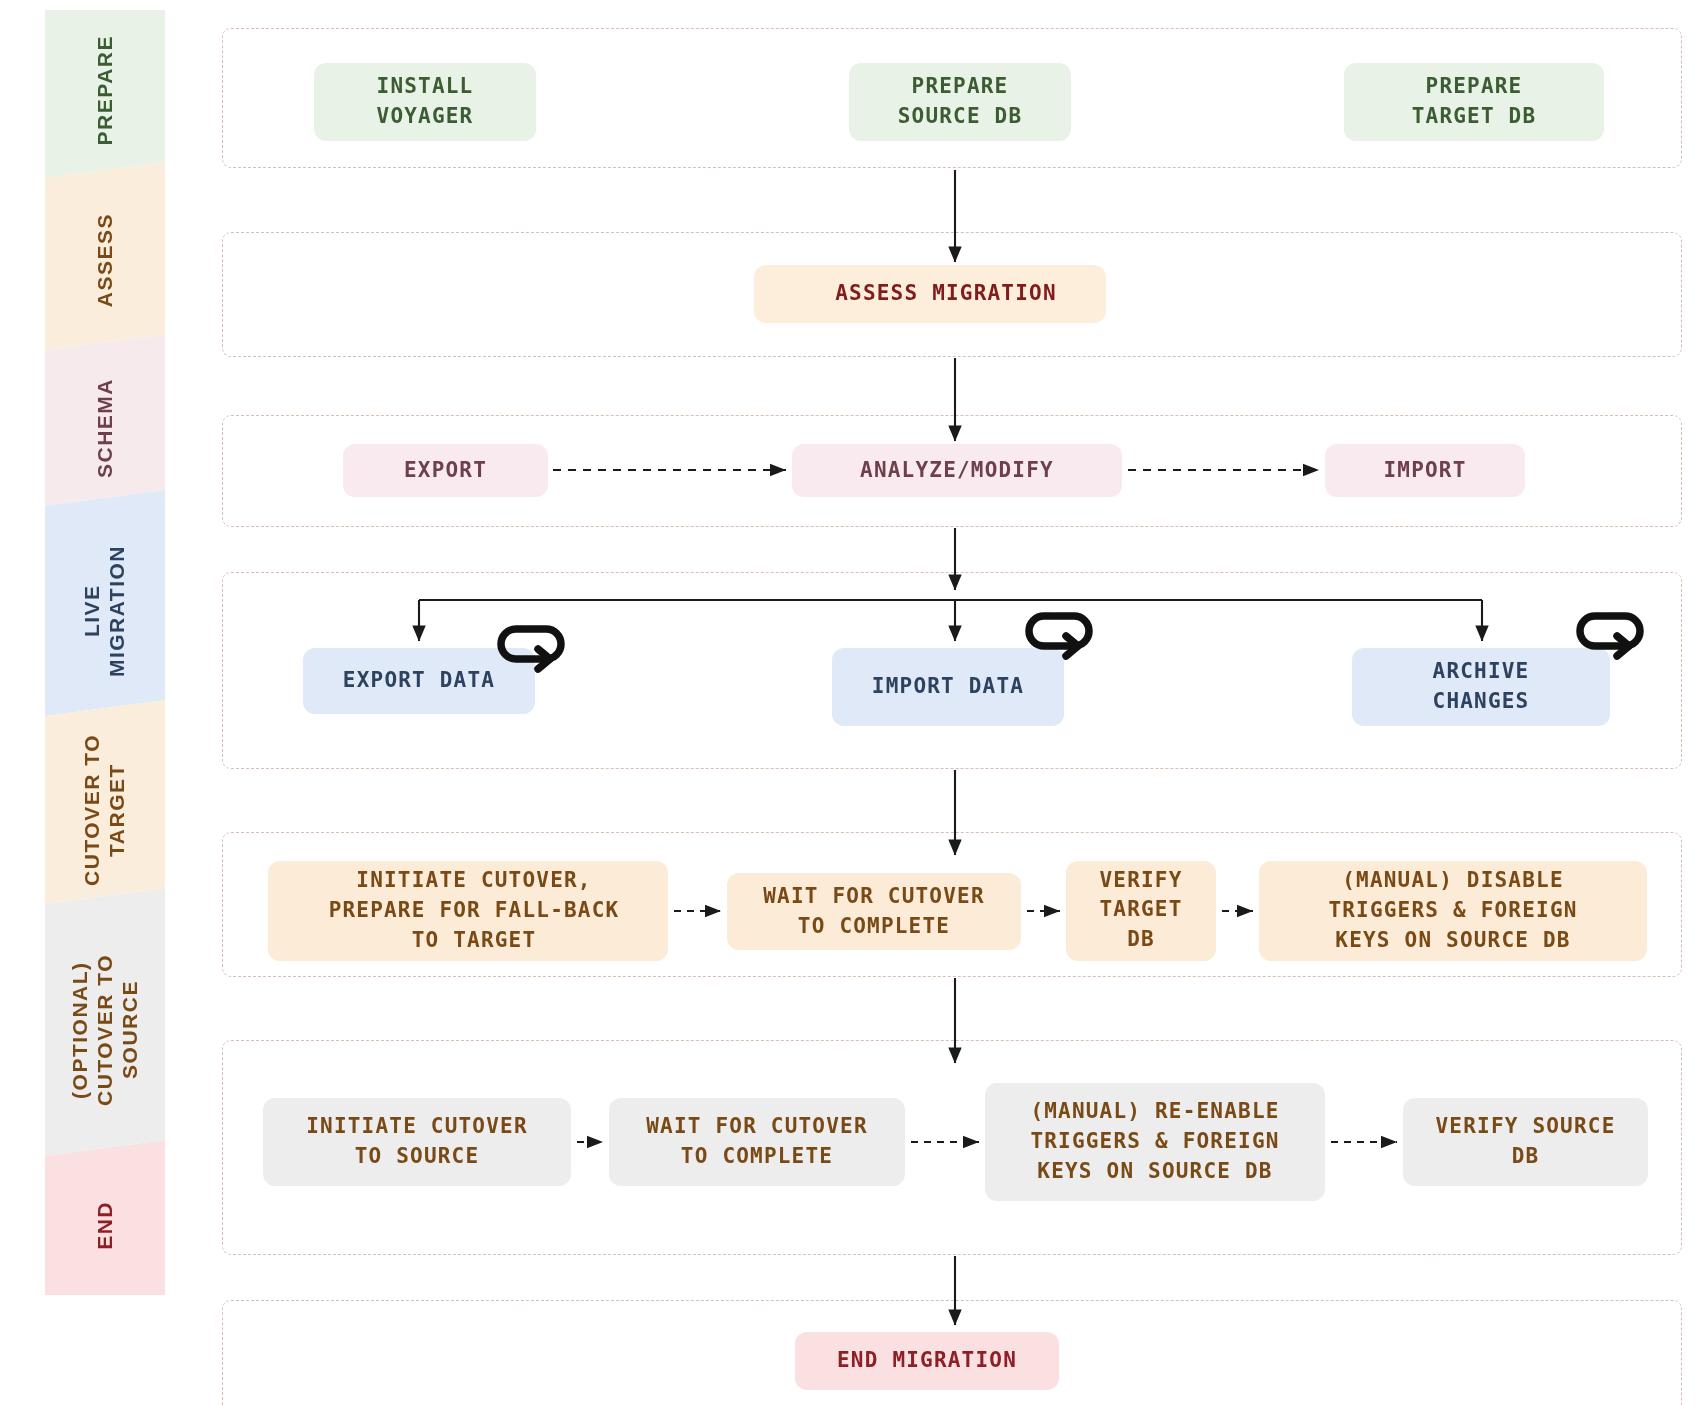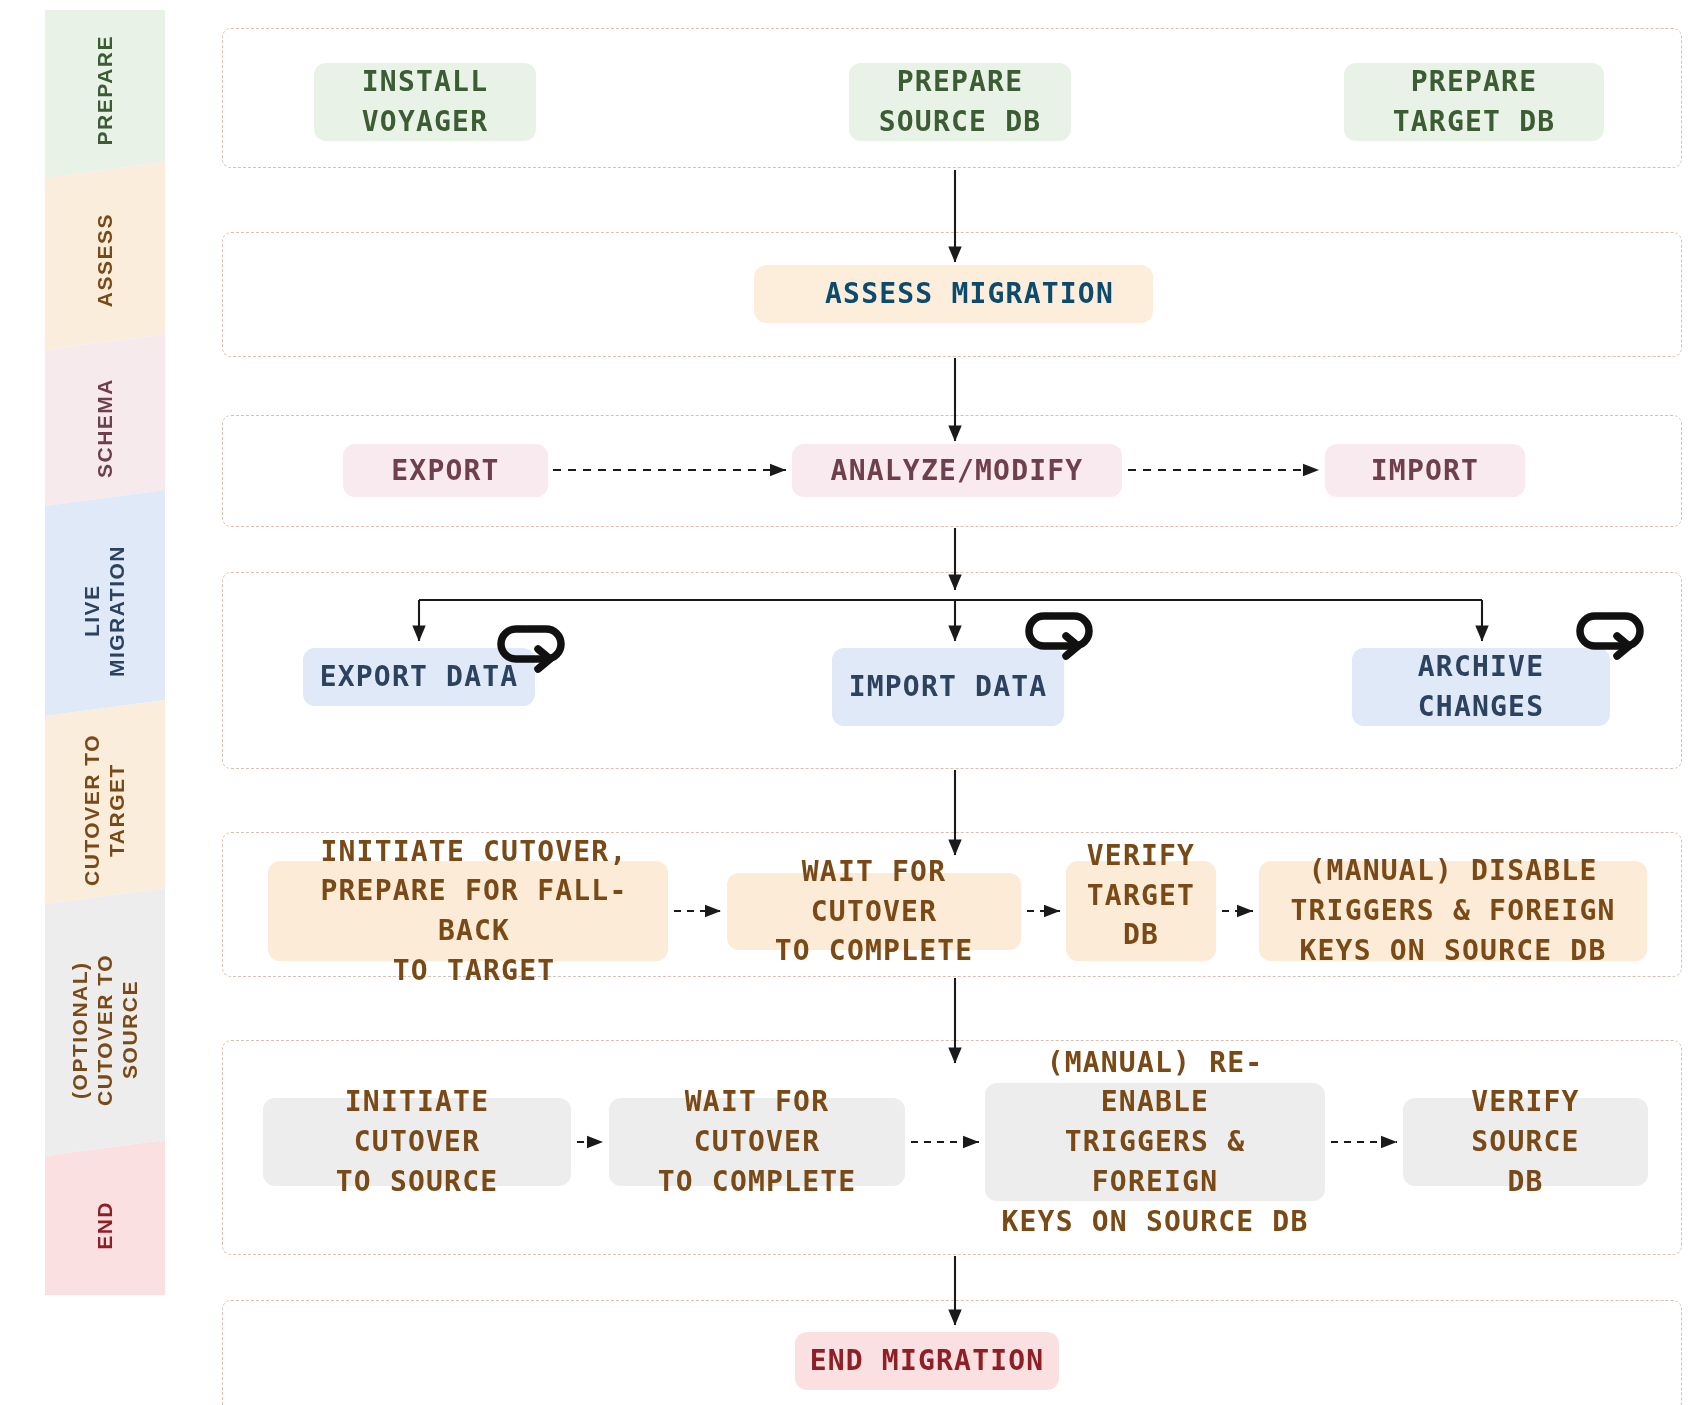--- a/index.html
+++ b/index.html
@@ -39,21 +39,21 @@
   }
 
   
   .node{
     position:absolute;
     display:flex;align-items:center;justify-content:center;
     text-align:center;
     border-radius:12px;
     font-family:"DejaVu Sans Mono","Liberation Mono",monospace;
     font-weight:bold;
-    font-size:28px;
+    font-size:21px;
     line-height:1.42;
     letter-spacing:1.2px;
     white-space:pre-line;
     box-sizing:border-box;
     padding:6px 12px;
   }
 
   
   svg.wires{position:absolute;left:0;top:0;width:1707px;height:1405px;pointer-events:none;}
 </style>
@@ -111,39 +111,39 @@
     <span>PREPARE
 SOURCE DB</span>
   </div>
   <div class="node" style="left:1344px;top:63px;width:260px;height:78px;background:#e8f2e6;color:#3c5c33;">
     <span>PREPARE
 TARGET DB</span>
   </div>
 
   <div class="row" style="left:222px;top:232px;width:1460px;height:125px;">
   </div>
-  <div class="node" style="left:754px;top:265px;width:399px;height:58px;background:#fdeedb;color:#0c4a6e;padding-left:44px;">
+  <div class="node" style="left:754px;top:265px;width:352px;height:58px;background:#fdeedb;color:#7f1d1d;padding-left:44px;">
     <span>ASSESS MIGRATION</span>
   </div>
 
   <div class="row" style="left:222px;top:415px;width:1460px;height:112px;">
   </div>
   <div class="node" style="left:792px;top:444px;width:330px;height:53px;background:#f8eaee;color:#6e3f4c;">
     <span>ANALYZE/MODIFY</span>
   </div>
   <div class="node" style="left:343px;top:444px;width:205px;height:53px;background:#f8eaee;color:#6e3f4c;">
     <span>EXPORT</span>
   </div>
   <div class="node" style="left:1325px;top:444px;width:200px;height:53px;background:#f8eaee;color:#6e3f4c;">
     <span>IMPORT</span>
   </div>
 
   <div class="row" style="left:222px;top:572px;width:1460px;height:197px;">
   </div>
-  <div class="node" style="left:303px;top:648px;width:232px;height:58px;background:#dfe9f7;color:#2c425e;">
+  <div class="node" style="left:303px;top:648px;width:232px;height:66px;background:#dfe9f7;color:#2c425e;">
     <span>EXPORT DATA</span>
   </div>
   <div class="node" style="left:1352px;top:648px;width:258px;height:78px;background:#dfe9f7;color:#2c425e;">
     <span>ARCHIVE
 CHANGES</span>
   </div>
   <div class="node" style="left:832px;top:648px;width:232px;height:78px;background:#dfe9f7;color:#2c425e;">
     <span>IMPORT DATA</span>
   </div>
 

